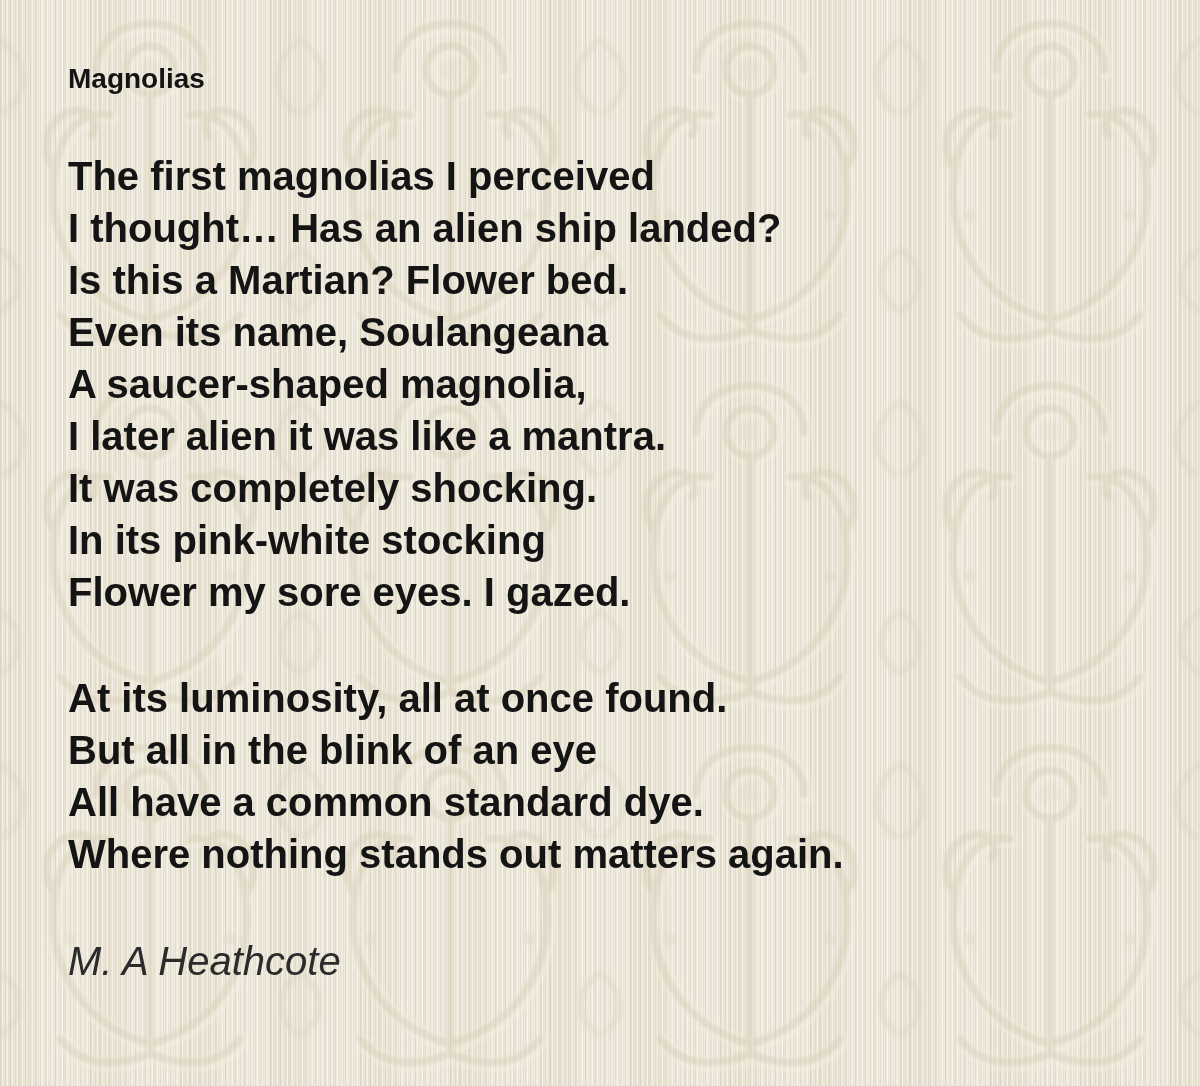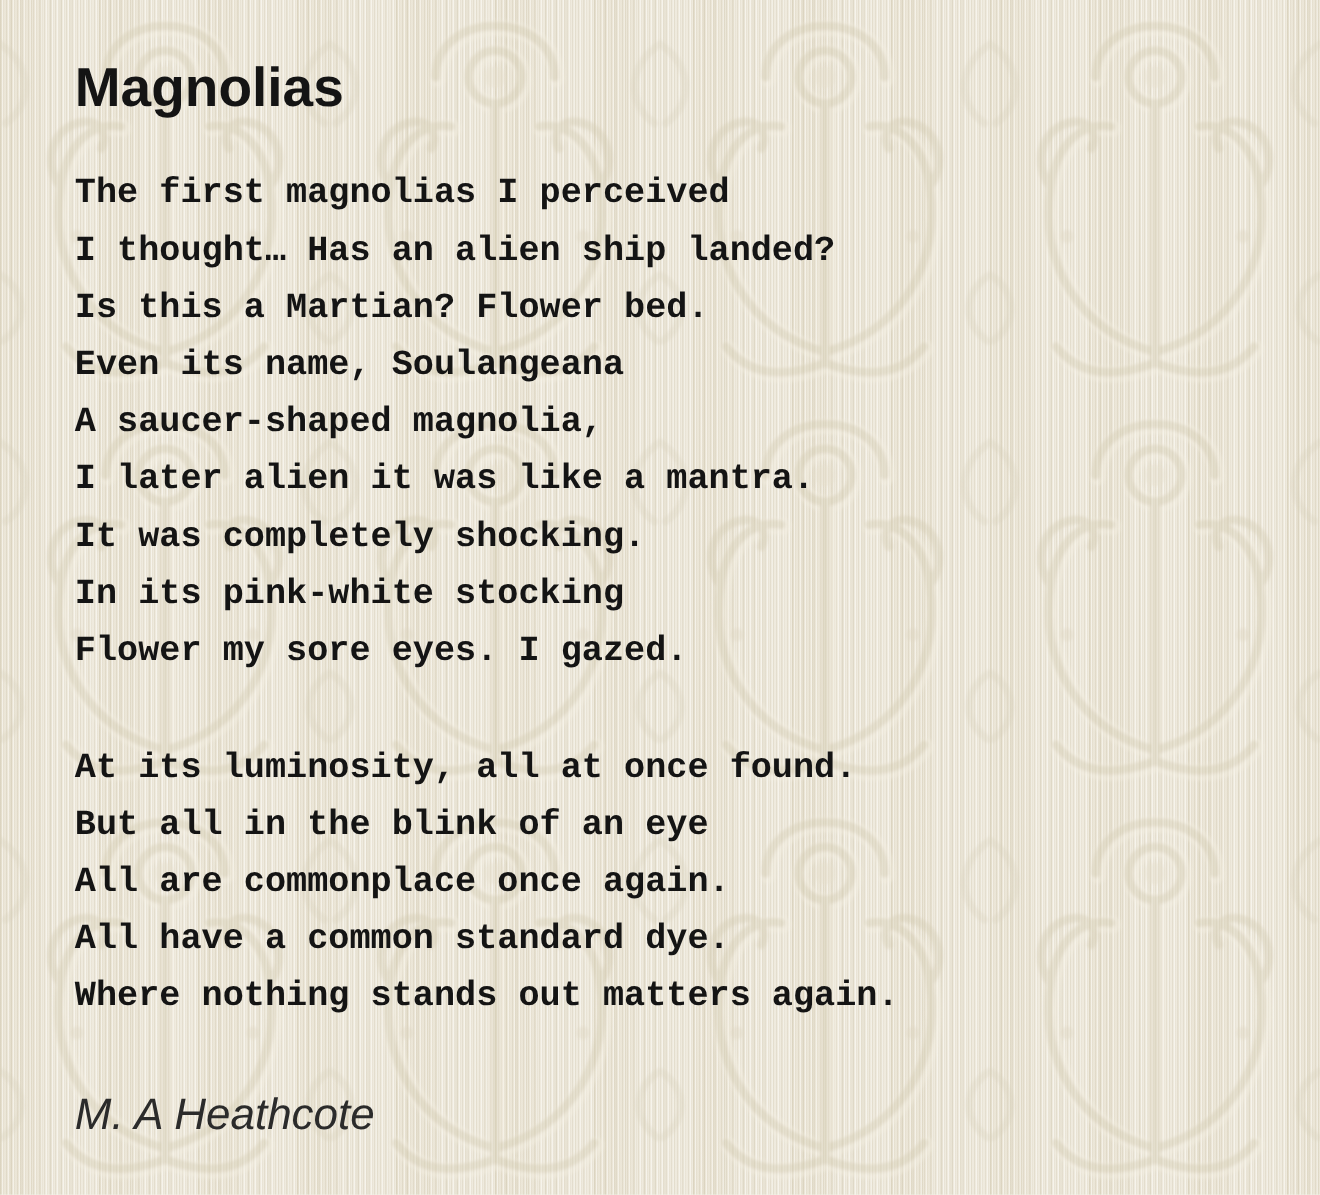--- a/index.html
+++ b/index.html
@@ -35,29 +35,29 @@
   .wallpaper{
     position:absolute;left:0;top:0;width:1200px;height:1086px;
     pointer-events:none;
   }
   .content{
     position:absolute;left:0;top:0;width:1200px;height:1086px;
     padding:55px 40px 0 68px;
   }
   .title{
     margin:0;
-    font-weight:bold;font-size:50px;line-height:48px;
+    font-weight:bold;font-size:28px;line-height:48px;
     color:var(--text-color);
   }
   .stanza{margin:0;}
   .stanza-1{margin-top:47px;}
   .stanza-2{margin-top:54px;}
   .line{
-    font-weight:bold;font-size:32px;line-height:52px;
-    color:var(--text-color);white-space:pre;font-family:Liberation Mono, monospace;
+    font-weight:bold;font-size:40px;line-height:52px;
+    color:var(--text-color);white-space:pre;
   }
   .author{
     margin-top:58px;
     font-style:italic;font-weight:normal;
     font-size:40px;line-height:46px;
     color:var(--author-color);
   }
 </style>
 </head>
 <body>
@@ -121,20 +121,19 @@
       <div class="line">A saucer-shaped magnolia,</div>
       <div class="line">I later alien it was like a mantra.</div>
       <div class="line">It was completely shocking.</div>
       <div class="line">In its pink-white stocking</div>
       <div class="line">Flower my sore eyes. I gazed.</div>
     </div>
 
     <div class="stanza stanza-2">
       <div class="line">At its luminosity, all at once found.</div>
       <div class="line">But all in the blink of an eye</div>
-      <div class="line">All are commonplace once again.</div>
       <div class="line">All have a common standard dye.</div>
       <div class="line">Where nothing stands out matters again.</div>
     </div>
 
     <div class="author">M. A Heathcote</div>
   </div>
 </div>
 
 </body></html>

